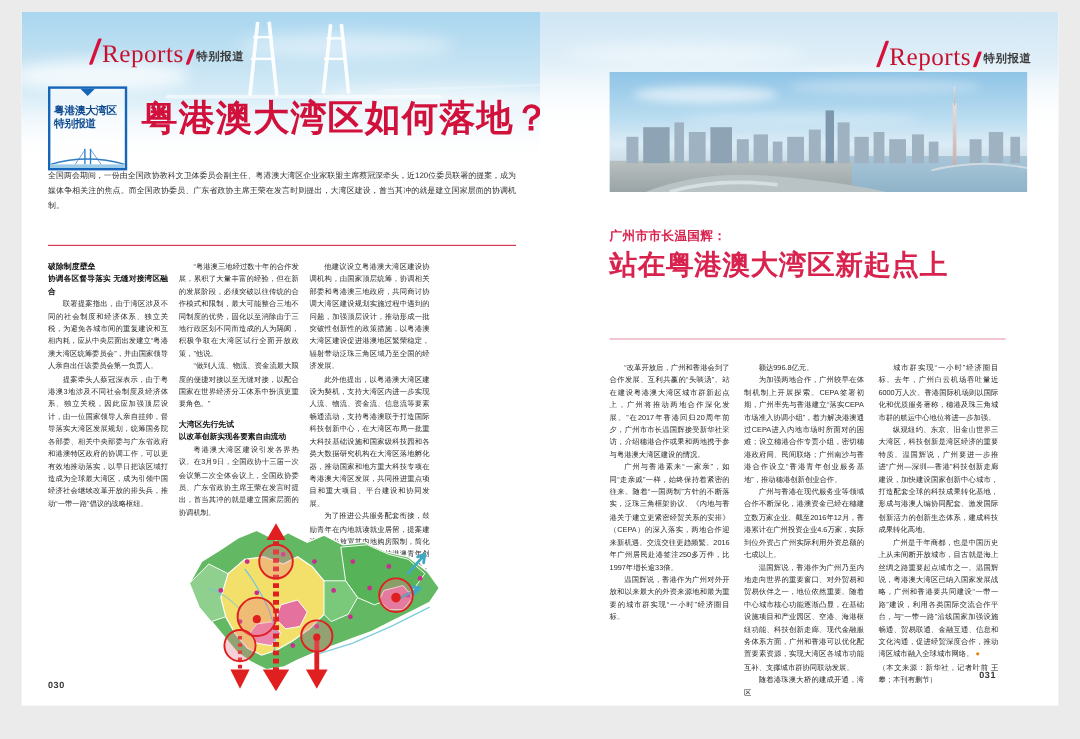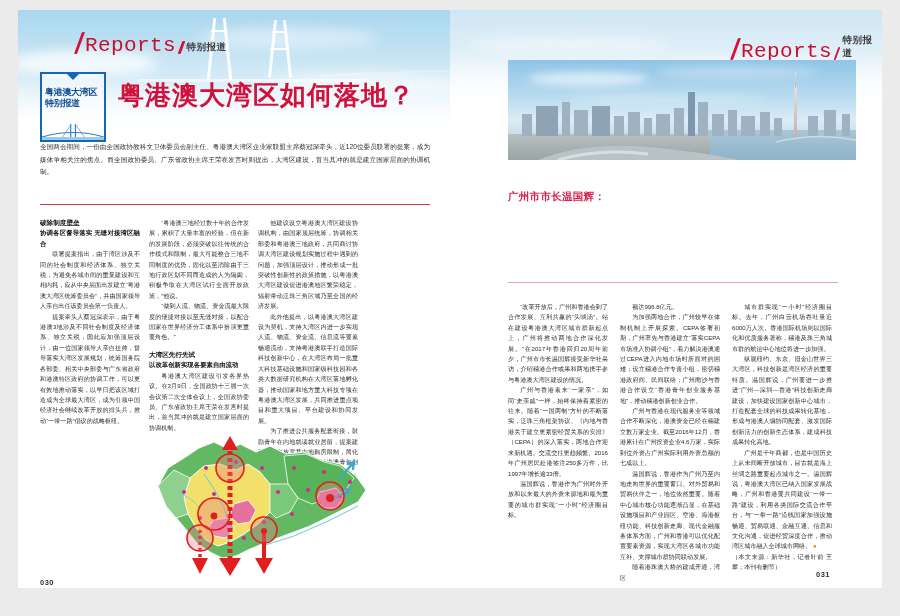--- a/index.html
+++ b/index.html
@@ -34,21 +34,21 @@
   .deck{position:absolute;height:3px;background:rgba(255,255,255,.55);border-radius:2px;}
 
   
   .reports{position:absolute;display:flex;align-items:flex-end;gap:4px;}
   .rep-slash{
     width:3px;height:22px;background:#d6123c;transform:skewX(-20deg);
     border-radius:1px;margin-bottom:2px;
   }
   .rep-slash.thin{height:13px;width:2.5px;}
   .rep-word{
-    font-family:Liberation Mono, monospace;
+    font-family:Liberation Serif, serif;
     font-size:21px;color:#c8102e;letter-spacing:.4px;line-height:.95;
   }
   .rep-cn{font-size:9.5px;color:#3a3a3a;font-weight:bold;letter-spacing:.5px;margin-bottom:2px;}
 
   
   .badge{
     position:absolute;left:22px;top:62px;width:66px;height:70px;
     border:2px solid #1565b8;background:rgba(255,255,255,.45);box-sizing:border-box;
     overflow:hidden;
   }
@@ -59,41 +59,41 @@
     font-size:9px;letter-spacing:-.3px;white-space:nowrap;
     text-shadow:0 0 1px rgba(255,255,255,.9);
   }
   .badge-t1{top:12px;}
   .badge-t2{top:23px;}
   .badge-bridge{position:absolute;left:0;bottom:0;width:100%;height:20px;}
 
   
   .main-title{
     position:absolute;left:100px;top:68px;
-    font-size:26px;font-weight:bold;color:#d1113c;letter-spacing:1px;
+    font-size:30px;font-weight:bold;color:#d1113c;letter-spacing:1px;
     white-space:nowrap;
   }
 
   
   .intro{
     position:absolute;left:22px;top:131px;width:390px;
     font-size:6.6px;line-height:12.5px;color:#2e2e2e;text-align:justify;
   }
   .rule{position:absolute;height:1px;background:#d8384f;}
 
   
   .col{position:absolute;top:208px;font-size:6.1px;line-height:10.4px;color:#2b2b2b;text-align:justify;}
   .col p{margin:0 0 0 0;text-indent:2em;}
   .sub-a{font-weight:bold;font-size:6.6px;color:#111;text-indent:0 !important;margin-bottom:1px;}
   .sub-b{font-weight:bold;font-size:6.4px;color:#111;text-indent:0 !important;margin-bottom:2px;}
   .gap{height:7px;}
 
   
   .map-wrap{position:absolute;left:126px;top:424px;width:232px;height:152px;}
-  .pgnum{position:absolute;font-size:7.5px;font-weight:bold;color:#333;letter-spacing:.5px;margin-top:12px;}
+  .pgnum{position:absolute;font-size:7.5px;font-weight:bold;color:#333;letter-spacing:.5px;}
 
   
   .photo{
     position:absolute;left:58px;top:50px;width:348px;height:100px;overflow:hidden;
     background:linear-gradient(to bottom,#8fc4e6 0%,#b9dcf0 38%,#dcecf6 60%,#cfe0ea 72%,#b9cfdd 100%);
   }
   .ph-cloud{position:absolute;background:rgba(255,255,255,.6);border-radius:50%;filter:blur(4px);}
   .ph-water{position:absolute;left:55%;bottom:0;width:45%;height:30px;
     background:linear-gradient(to bottom,#a9c6d8,#8fb3c9);}
   .ph-ground{position:absolute;left:0;bottom:0;width:58%;height:26px;
@@ -308,20 +308,21 @@
         <path d="M20 24 Q60 12 110 18" stroke="#d6dee0" stroke-width="3" fill="none"></path>
       </svg>
 
       <svg style="position:absolute;right:0;bottom:14px;" width="80" height="16">
         <path d="M0 12 Q40 2 80 10" stroke="#cfd9e0" stroke-width="1.6" fill="none"></path>
       </svg>
     </div>
 
     <div class="kicker">广州市市长温国辉：</div>
     <div class="head-r">
+      <div>站在粤港澳大湾区新起点上</div>
     </div>
     <div class="rule-r"></div>
 
     <div class="rcol" style="left:58px;width:100px;">
       <p>“改革开放后，广州和香港会到了合作发展、互利共赢的“头啖汤”。站在建设粤港澳大湾区城市群新起点上，广州将推动两地合作深化发展。”在2017年香港回归20周年前夕，广州市市长温国辉接受新华社采访，介绍穗港合作或果和两地携手参与粤港澳大湾区建设的情况。</p>
       <p>广州与香港素来“一家亲”，如同“走亲戚”一样，始终保持着紧密的往来。随着“一国两制”方针的不断落实，泛珠三角框架协议、《内地与香港关于建立更紧密经贸关系的安排》（CEPA）的深入落实，两地合作迎来新机遇。交流交往更趋频繁。2016年广州居民赴港签注250多万件，比1997年增长逾33倍。</p>
       <p>温国辉说，香港作为广州对外开放和以来最大的外资来源地和最为重要的城市群实现“一小时”经济圈目标。</p>
     </div>
 
     <div class="rcol" style="left:170px;width:100px;">

